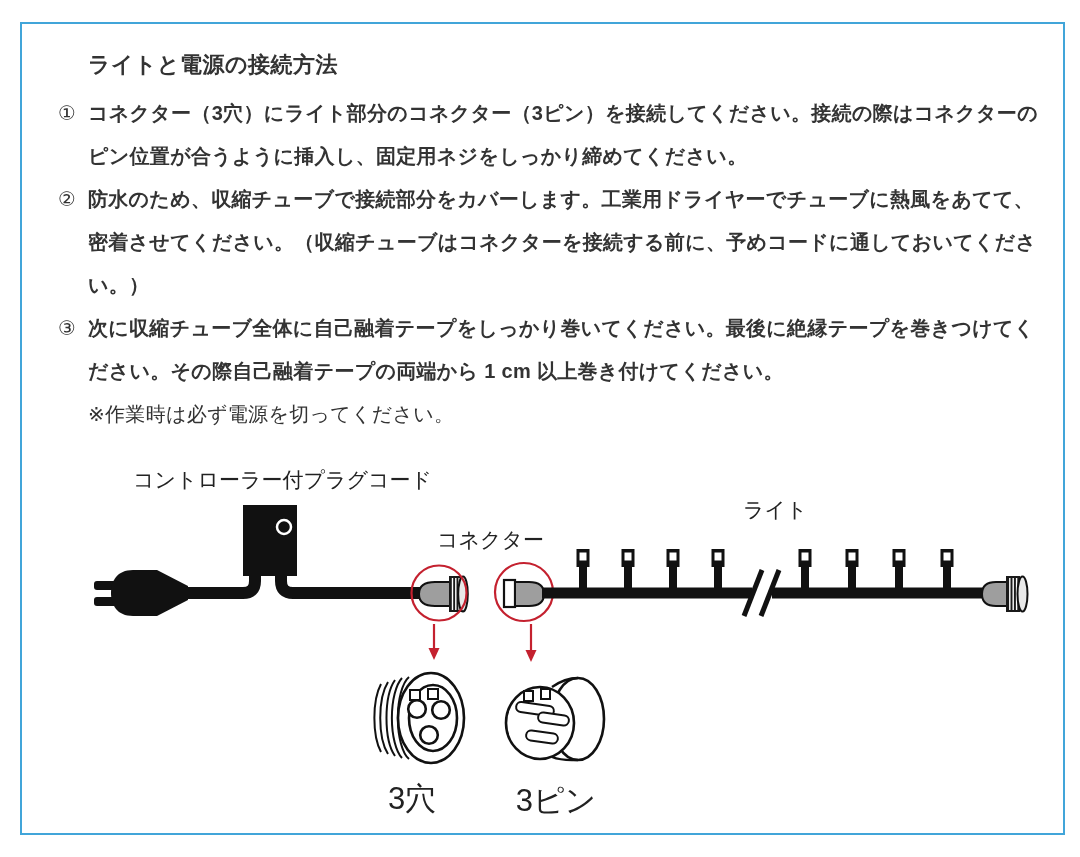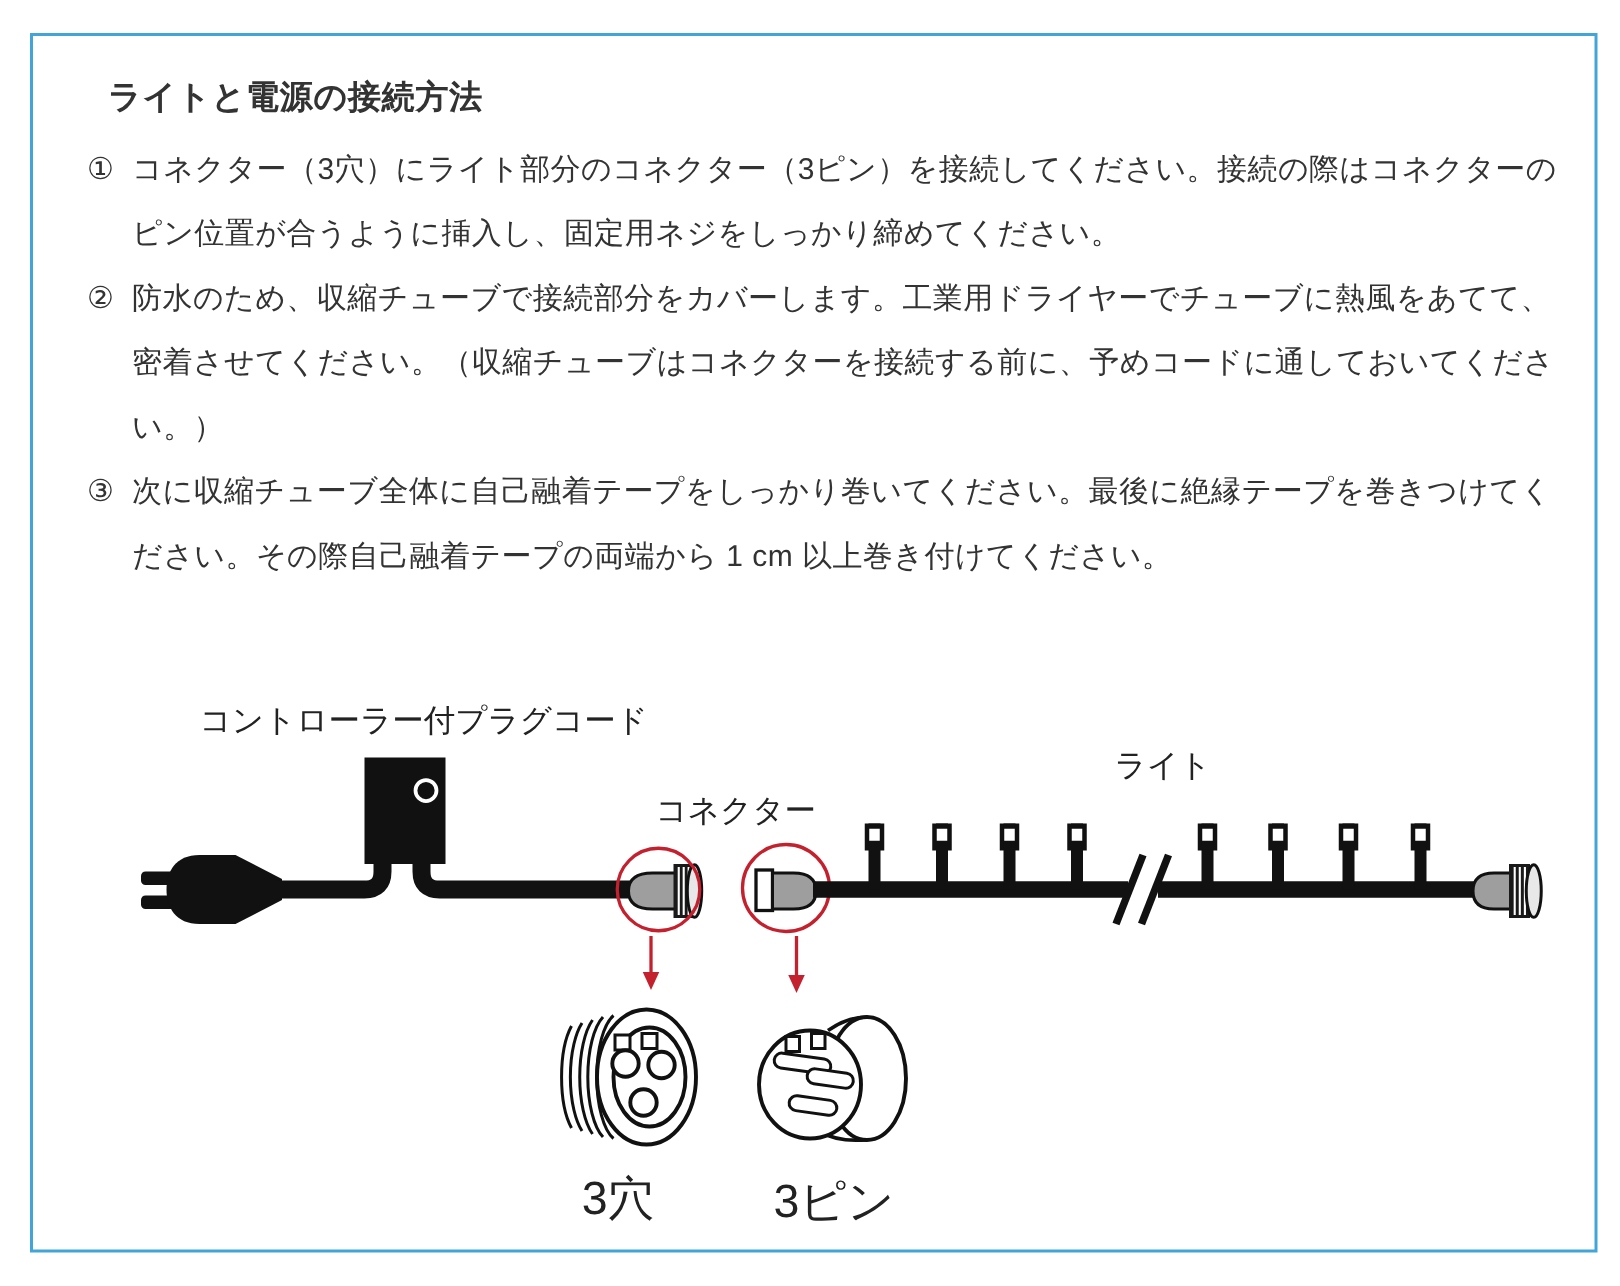--- a/index.html
+++ b/index.html
@@ -6,30 +6,30 @@
   body{
     width:1080px;height:857px;position:relative;background:#ffffff;
     font-family:"Liberation Sans","DejaVu Sans",sans-serif;color:#333;
     overflow:hidden;
   }
   .frame{
     position:absolute;left:20px;top:22px;width:1045px;height:813px;
     border:2.5px solid #41A5D9;box-sizing:border-box;background:#fff;
   }
   .title{
-    position:absolute;left:72px;top:50px;margin:0;
+    position:absolute;left:88px;top:50px;margin:0;
     font-size:22px;font-weight:600;letter-spacing:.5px;color:#333;
   }
   .instructions{
     position:absolute;left:58px;top:92px;width:986px;
     font-size:20px;line-height:43px;letter-spacing:.3px;
   }
   .inst{display:flex;align-items:flex-start;}
   .marker{flex:0 0 30px;width:30px;}
-  .itext{flex:1;}
+  .itext{flex:1;font-weight:bold;}
   .note{margin-left:30px;}
   svg.diagram{position:absolute;left:0;top:0;}
   svg text{font-family:"Liberation Sans","DejaVu Sans",sans-serif;fill:#222;}
 </style>
 </head>
 <body>
 
 <div class="frame"></div>
 
 <h1 class="title">ライトと電源の接続方法</h1>
@@ -40,20 +40,21 @@
     <span class="itext">コネクター（3穴）にライト部分のコネクター（3ピン）を接続してください。接続の際はコネクターのピン位置が合うように挿入し、固定用ネジをしっかり締めてください。</span>
   </div>
   <div class="inst">
     <span class="marker">②</span>
     <span class="itext">防水のため、収縮チューブで接続部分をカバーします。工業用ドライヤーでチューブに熱風をあてて、密着させてください。（収縮チューブはコネクターを接続する前に、予めコードに通しておいてください。）</span>
   </div>
   <div class="inst">
     <span class="marker">③</span>
     <span class="itext">次に収縮チューブ全体に自己融着テープをしっかり巻いてください。最後に絶縁テープを巻きつけてください。その際自己融着テープの両端から 1 cm 以上巻き付けてください。</span>
   </div>
+  <div class="note">※作業時は必ず電源を切ってください。</div>
 </div>
 
 <svg class="diagram" width="1080" height="857" viewBox="0 0 1080 857">
 
   <text x="133" y="487" font-size="21">コントローラー付プラグコード</text>
 
   <g fill="#111">
     <rect x="94" y="581" width="31" height="9" rx="3"></rect>
     <rect x="94" y="597" width="31" height="9" rx="3"></rect>
     <path d="M133,570 C117,570 111,581 111,593 C111,605 117,616 133,616 L157,616 L188,600 L188,586 L157,570 Z"></path>

